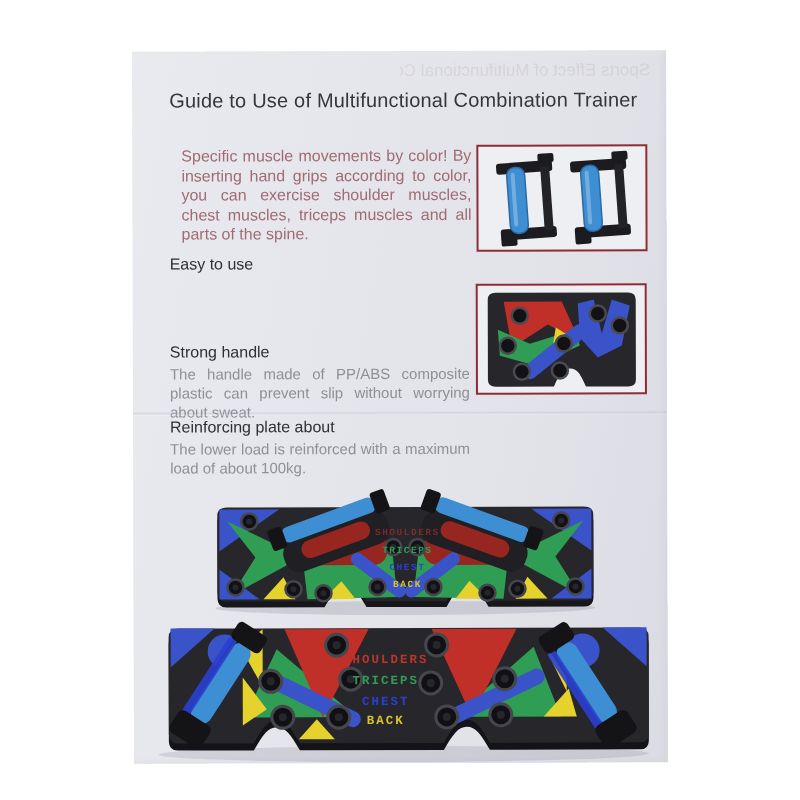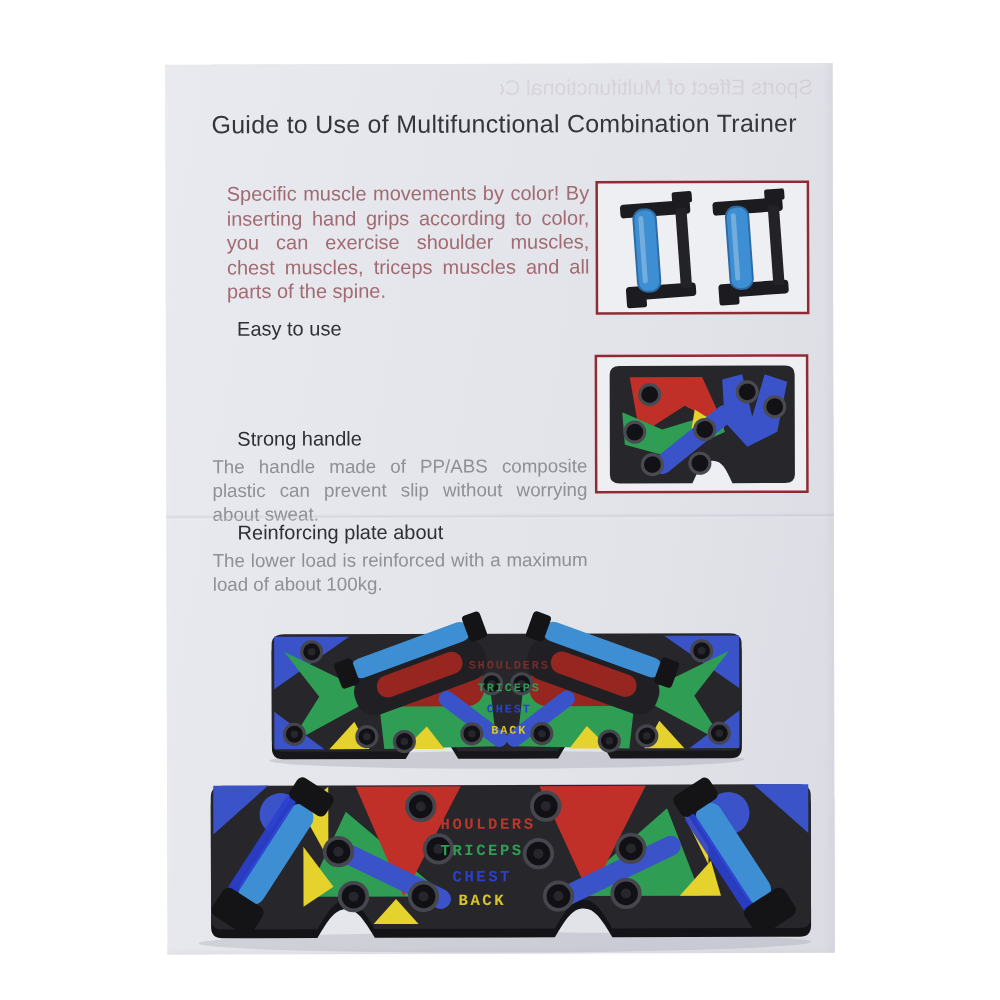--- a/index.html
+++ b/index.html
@@ -25,21 +25,21 @@
     font-size:17px;color:#7d5a60;opacity:.12;white-space:nowrap;overflow:hidden;
   }
   .title{
     position:absolute;left:37px;top:38px;width:470px;
     font-size:20px;color:#35353a;letter-spacing:.2px;font-weight:400;
   }
   .intro{
     position:absolute;left:37px;top:95px;width:290px;
     font-size:16px;line-height:19.5px;color:#a26b73;text-align:justify;margin-left:12px;
   }
-  .sec-h{position:absolute;left:37px;font-size:16px;color:#2f2f34;margin-left:20px;}
+  .sec-h{position:absolute;left:37px;font-size:16px;color:#2f2f34;}
   .sec-b{position:absolute;left:37px;width:300px;font-size:15px;line-height:19px;color:#8e9095;text-align:justify;}
   .h1{top:204px}.b1{top:225px}
   .h2{top:292px}.b2{top:313px}
   .h3{top:367px}.b3{top:388px}
   .figbox{
     position:absolute;border:2px solid #8e2b33;background:#edeff3;
     display:flex;align-items:center;justify-content:center;
   }
   .fig1{left:344px;top:94px;width:167px;height:103px;}
   .fig2{left:343px;top:233px;width:167px;height:107px;}

